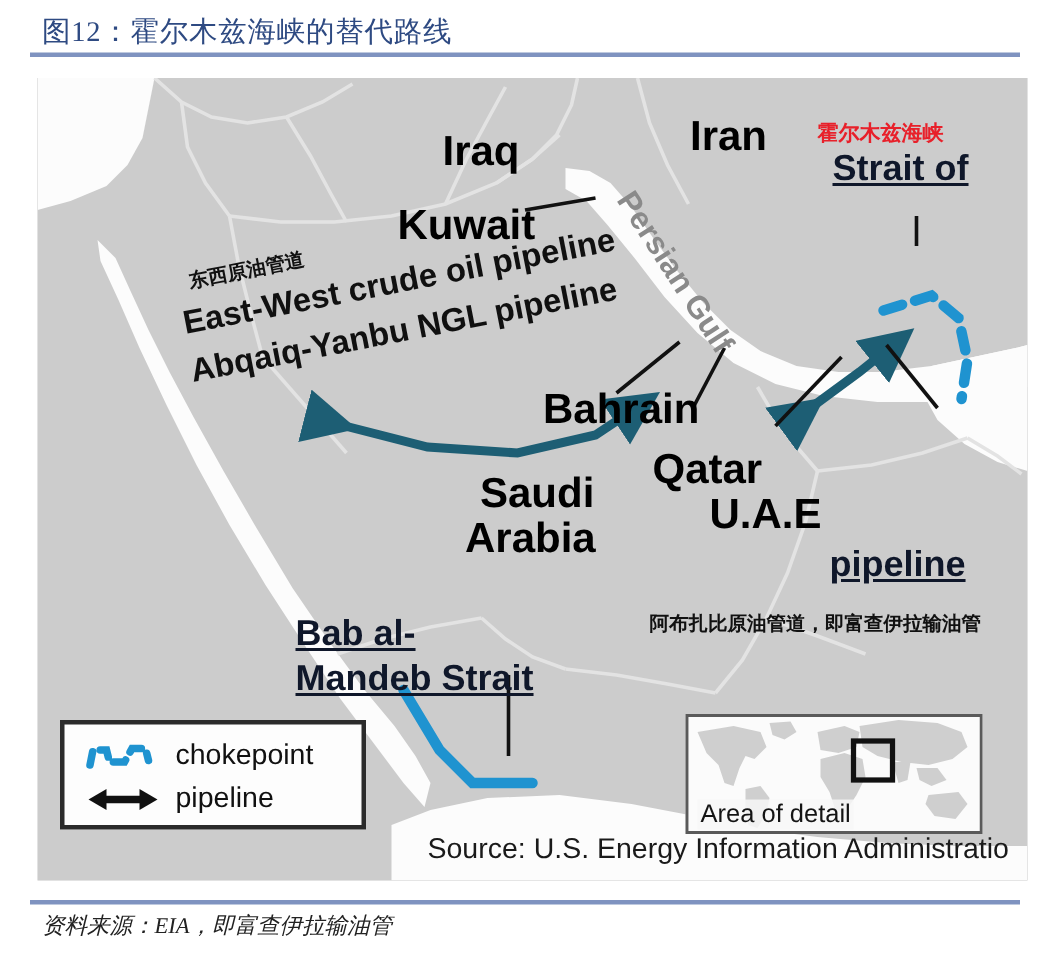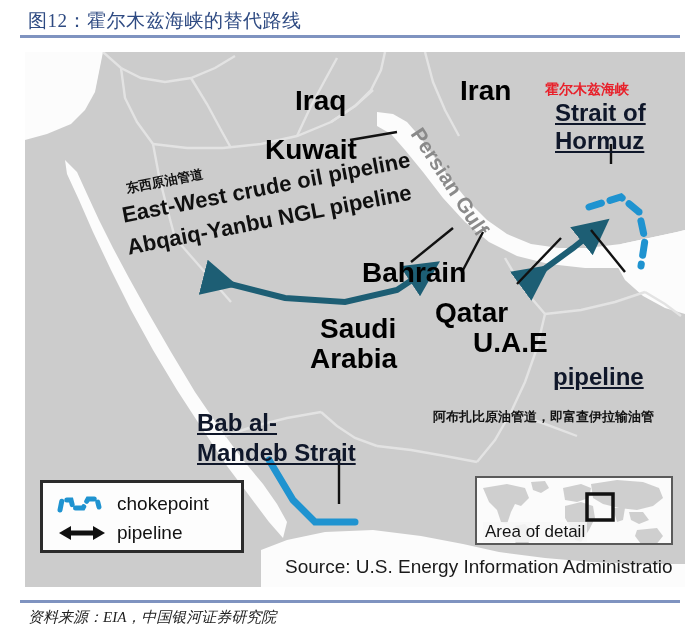--- a/index.html
+++ b/index.html
@@ -101,22 +101,22 @@
   .legend-row.r1{top:9px;}
   .legend-row.r2{top:38px;}
   .legend-sym{width:54px;height:24px;position:relative;}
   .legend-txt{
     font-size:19px;color:#111;margin-left:8px;
     font-family:"Liberation Sans", sans-serif;
   }
 
   
   .inset{
-    position:absolute;left:450px;top:424px;
-    width:198px;height:69px;
+    position:absolute;left:432px;top:424px;
+    width:198px;height:80px;
     background:#f7f7f7;
     border:2px solid #5a5a5a;
     box-sizing:border-box;
     overflow:hidden;
     text-align:center;
   }
   .inset-cap{
     position:absolute;left:6px;bottom:1px;
     font-size:17px;color:#141414;
     font-family:"Liberation Sans", sans-serif;
@@ -216,21 +216,20 @@
   <div class="lbl country" style="left:337px;top:206px;">Bahrain</div>
   <div class="lbl country" style="left:410px;top:246px;">Qatar</div>
   <div class="lbl country" style="left:448px;top:276px;">U.A.E</div>
   <div class="lbl country" style="left:295px;top:262px;">Saudi</div>
   <div class="lbl country" style="left:285px;top:292px;">Arabia</div>
 
   <div class="lbl gulf" style="left:400px;top:72px;transform:rotate(57deg);transform-origin:left top;">Persian Gulf</div>
 
   <div class="lbl redlbl" style="left:520px;top:30px;">霍尔木兹海峡</div>
   <div class="lbl blacklbl" style="left:530px;top:48px;">Strait of</div>
-  <div class="lbl blacklbl" style="left:530px;top:76px;">Hormuz</div>
 
   <div class="lbl cnlbl" style="left:100px;top:130px;transform:rotate(-11deg);transform-origin:left top;">东西原油管道</div>
   <div class="lbl pipe-en" style="left:95px;top:152px;transform:rotate(-11deg);transform-origin:left top;">East-West crude oil pipeline</div>
   <div class="lbl pipe-en" style="left:100px;top:184px;transform:rotate(-11deg);transform-origin:left top;">Abqaiq-Yanbu NGL pipeline</div>
 
   <div class="lbl blacklbl" style="left:528px;top:312px;">pipeline</div>
   <div class="lbl cnlbl" style="left:408px;top:358px;">阿布扎比原油管道，即富查伊拉输油管</div>
 
   <div class="lbl blacklbl" style="left:172px;top:358px;">Bab al-</div>
   <div class="lbl blacklbl" style="left:172px;top:388px;">Mandeb Strait</div>
@@ -281,13 +280,13 @@
 
         <path d="M160,52 L180,50 L186,58 L178,68 L164,66 L158,58 Z"></path>
       </g>
       <rect x="110" y="16" width="26" height="26" fill="none" stroke="#111" stroke-width="3.5"></rect>
     </svg>
     <div class="inset-cap">Area of detail</div>
   </div>
 </div>
 
 <div class="rule bottom"></div>
-<div class="fig-source">资料来源：EIA，中国银河证券研究院</div>
+<div class="fig-source">资料来源：EIA，即富查伊拉输油管</div>
 
 </body></html>

